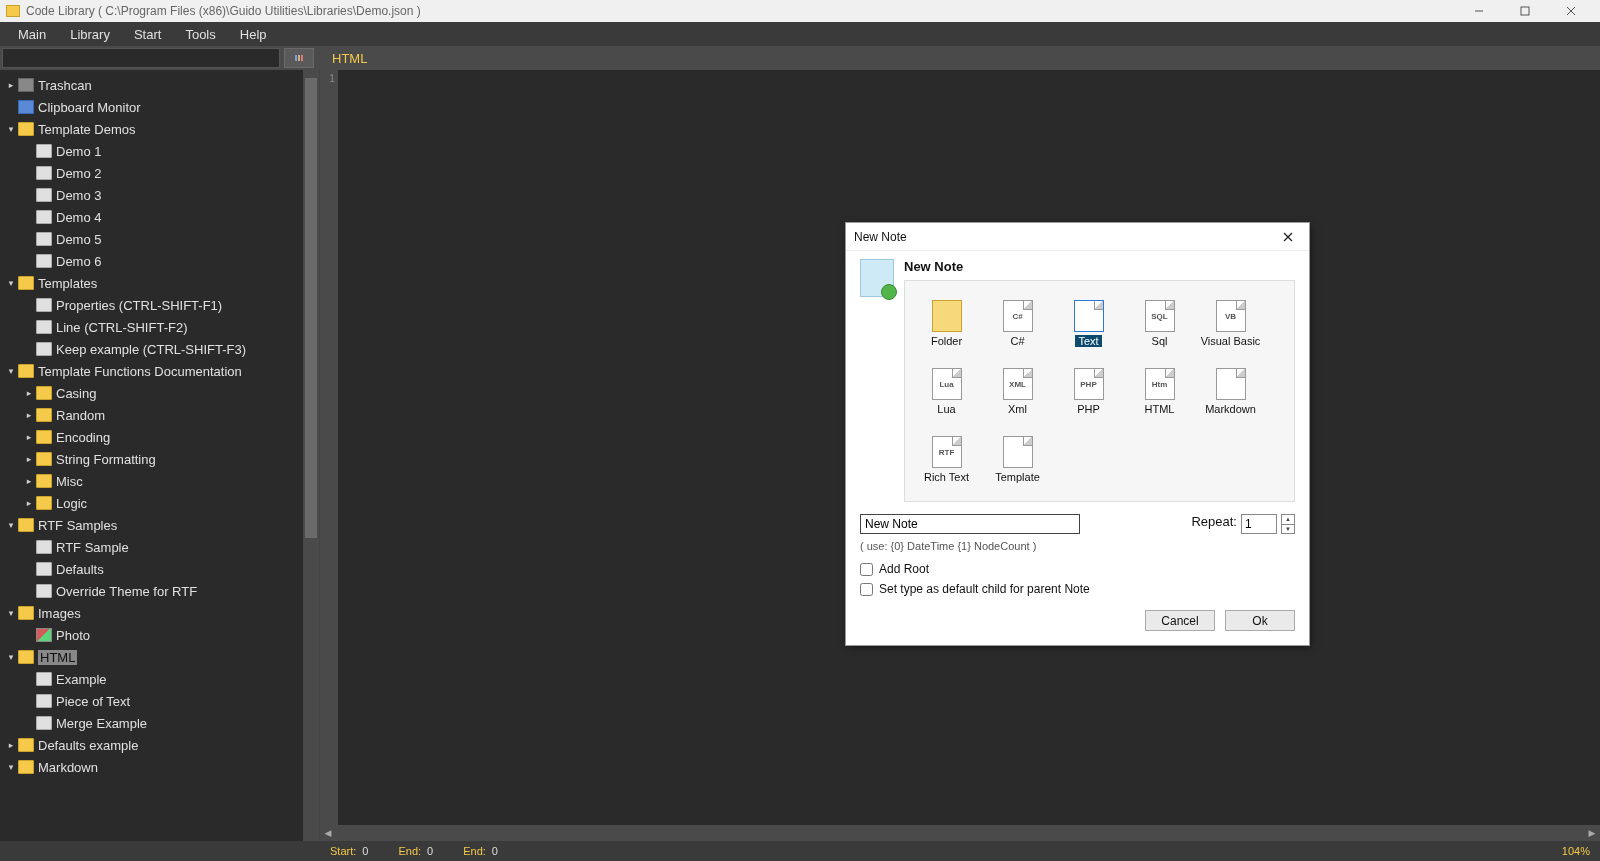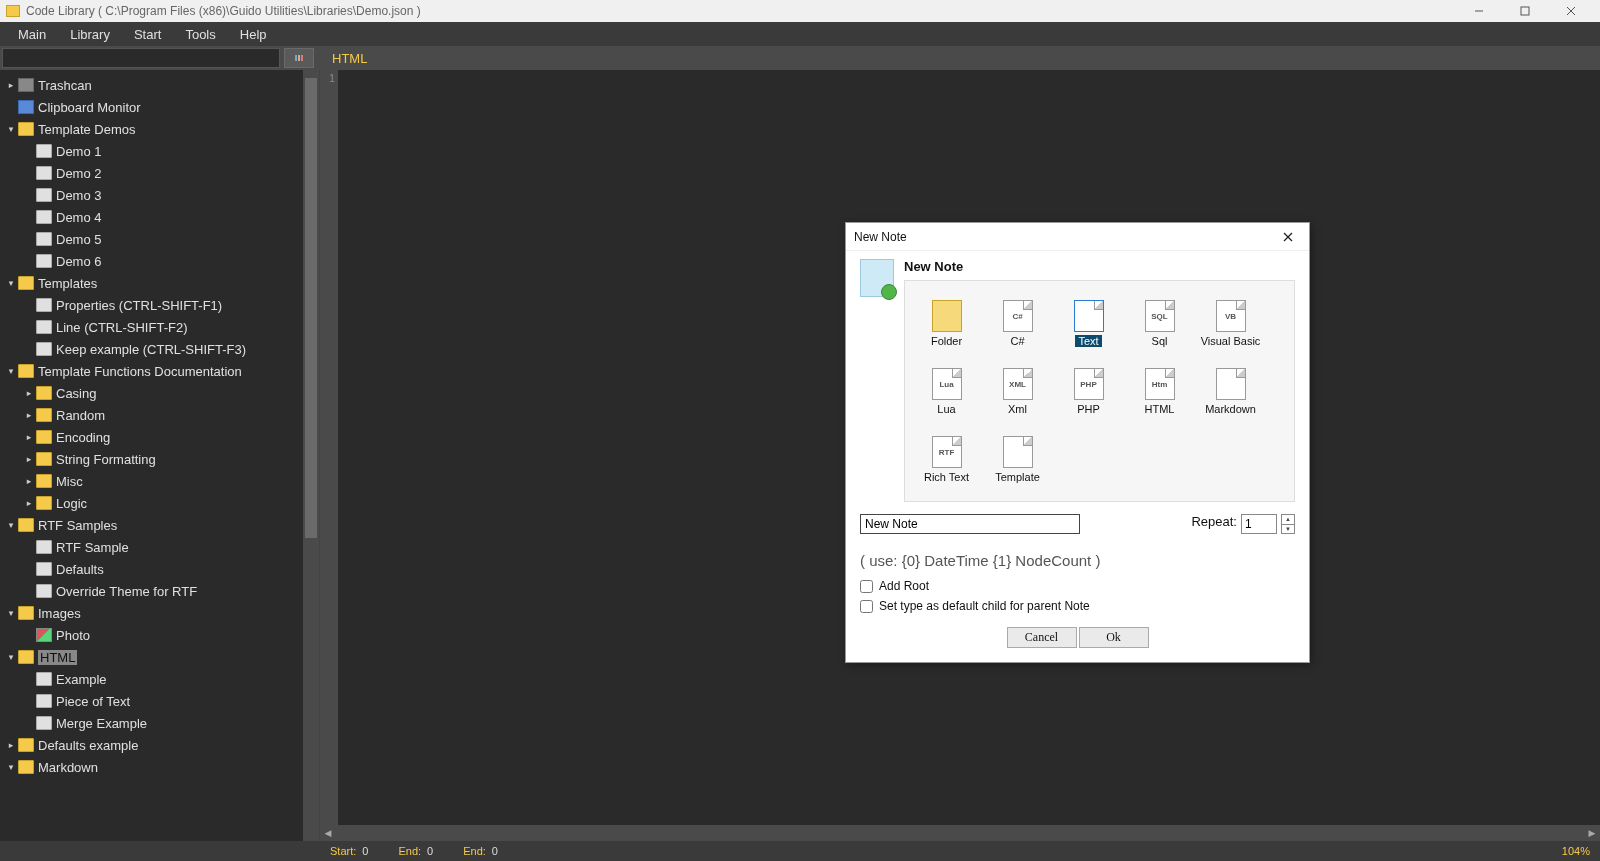--- a/index.html
+++ b/index.html
@@ -77,24 +77,24 @@
   .type-item.selected .ticon2 { border-color:#2a7ad6; }
   .type-item .badge { position:absolute; top:50%; left:50%; transform:translate(-50%,-50%); font-size:8px; color:#555; font-weight:bold; }
 
   .name-row { margin-top:12px; display:flex; align-items:center; gap:14px;}
   .name-input { width:220px; height:20px; border:1px solid #444; padding:0 4px; font-size:12px; }
   .repeat-box { display:flex; gap:4px; margin-left:auto;}
   .repeat-input { width:36px; height:20px; border:1px solid #888; padding:0 3px; font-size:12px;}
   .spin { width:14px; height:20px; border:1px solid #888; display:flex; flex-direction:column;}
   .spin div{flex:1;font-size:6px;display:flex;align-items:center;justify-content:center;color:#444;border-bottom:1px solid #888;}
   .spin div:last-child{border-bottom:none;}
-  .hint { font-size:15px; color:#555; margin-top:18px;}
+  .hint { font-size:11px; color:#555; margin-top:6px;}
   .check-row { display:flex; align-items:center; gap:6px; margin-top:10px; font-size:12px;}
   .check-row input { width:13px; height:13px;}
-  .btn-row { display:flex; justify-content:center; gap:2px; margin-top:14px;font-family:Liberation Serif, serif;}
+  .btn-row { display:flex; justify-content:flex-end; gap:10px; margin-top:14px;}
   .btn { width:70px; height:21px; background:#eaeaea; border:1px solid #aaa; display:flex; align-items:center; justify-content:center; font-size:12px; cursor:default;}
 
   
   .statusbar { height: 20px; background: #3a3a3a; display:flex; align-items:center; padding:0 10px; font-size:11px; color:#ccc;}
   .statusbar .sitem { color:#f5c94a; margin-right:6px;}
   .statusbar .sval { margin-right:30px; color:#ddd;}
   .statusbar .spacer{flex:1;}
   .zoom { color:#f5c94a;}
 </style>
 </head>

